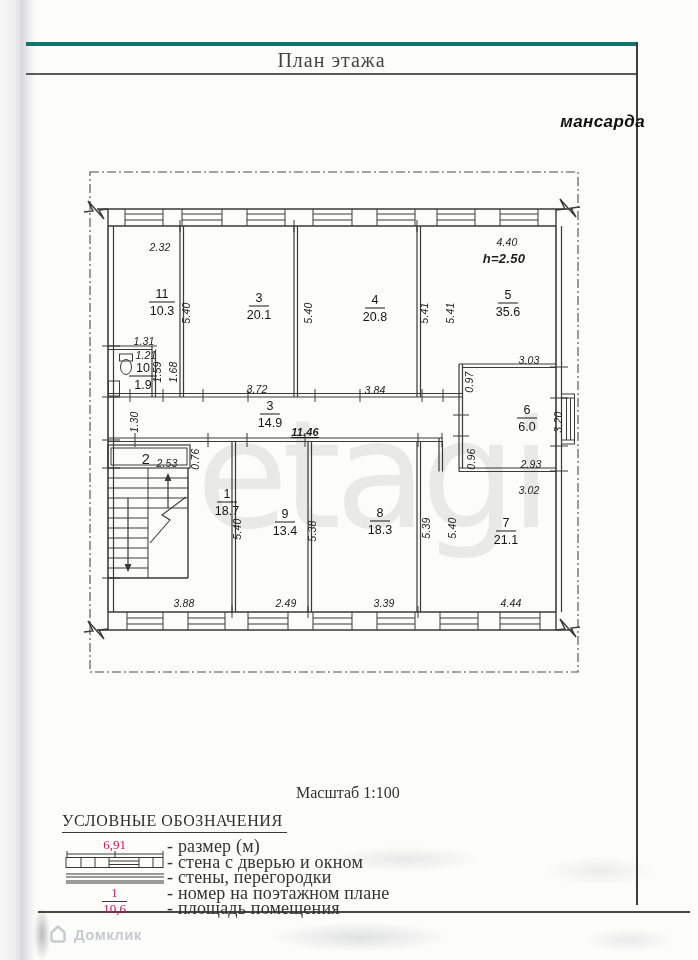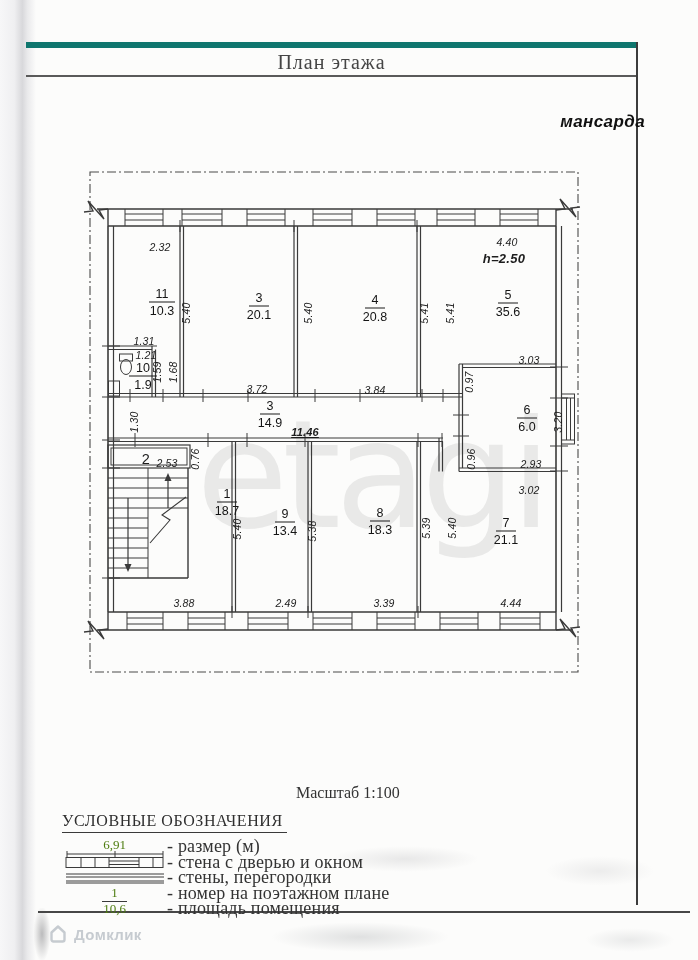--- a/index.html
+++ b/index.html
@@ -8,21 +8,21 @@
   .scan-edge{position:absolute;left:0;top:0;width:36px;height:100%;z-index:3;pointer-events:none;
     background:linear-gradient(90deg,#f7f7f8 0%,#efeff1 40%,#d8d8db 62%,#e9e9eb 76%,rgba(252,252,251,0) 100%);}
   .smudge{position:absolute;z-index:3;pointer-events:none;}
   .s1{left:330px;top:846px;width:150px;height:26px;background:radial-gradient(ellipse,rgba(140,140,145,.18),transparent 70%);}
   .s2{left:545px;top:856px;width:110px;height:30px;background:radial-gradient(ellipse,rgba(140,140,145,.14),transparent 70%);}
   .s3{left:270px;top:922px;width:180px;height:30px;background:radial-gradient(ellipse,rgba(110,115,120,.20),transparent 70%);}
   .s4{left:585px;top:928px;width:90px;height:24px;background:radial-gradient(ellipse,rgba(120,125,130,.14),transparent 70%);}
   .s5{left:34px;top:908px;width:16px;height:52px;background:radial-gradient(ellipse,rgba(80,80,85,.38),transparent 75%);}
   
   .title-band{position:absolute;left:26px;top:42px;width:611px;height:27px;z-index:4;
-    border-top:6px solid #0f766e;border-bottom:2px solid #5a5a5a;text-align:center;}
+    border-top:4px solid #0f766e;border-bottom:2px solid #5a5a5a;text-align:center;}
   .page-title{font-family:"Liberation Serif",serif;font-size:20px;color:#454545;letter-spacing:1px;padding-top:3px;}
   .frame-right{position:absolute;left:636px;top:42px;width:2px;height:863px;background:#3c3c3c;z-index:4;}
   .frame-bottom{position:absolute;left:38px;top:911px;width:652px;height:2px;background:#474747;z-index:4;}
   .floor-label{position:absolute;left:60px;top:112px;width:585px;text-align:right;z-index:4;
     font-weight:bold;font-style:italic;font-size:17px;color:#101010;letter-spacing:.4px;}
   .scale-label{position:absolute;left:296px;top:784px;z-index:4;font-family:"Liberation Serif",serif;font-size:16px;color:#333;}
   
   .wm-center{position:absolute;left:196px;top:400px;z-index:0;font-weight:normal;font-size:150px;line-height:150px;
     letter-spacing:-6px;color:rgba(105,105,112,.13);font-family:"DejaVu Sans",sans-serif;}
   .wm-bottom{position:absolute;left:48px;top:924px;z-index:4;display:flex;align-items:center;gap:6px;
@@ -39,21 +39,21 @@
   .room{position:absolute;width:52px;text-align:center;transform:translate(-50%,-50%);
     font-size:12.5px;color:#151515;line-height:14px;}
   .room .n{display:inline-block;padding:0 7px 1px;border-bottom:1.4px solid #1a1a1a;}
   .room .a{display:block;padding-top:1px;}
   
   .legend{position:absolute;left:62px;top:812px;z-index:4;color:#2f2f2f;}
   .legend-title{display:inline-block;font-family:"Liberation Serif",serif;font-size:16px;letter-spacing:.6px;
     border-bottom:1.6px solid #3a3a3a;padding:0 4px 2px 0;}
   .legend-rows{margin-top:6px;}
   .legend-row{display:flex;align-items:center;height:15.5px;}
-  .legend-sym{width:105px;text-align:center;font-family:"Liberation Serif",serif;font-size:13px;color:#4d7c0f;position:relative;}
+  .legend-sym{width:105px;text-align:center;font-family:"Liberation Serif",serif;font-size:13px;color:#be185d;position:relative;}
   .legend-sym .frac-top{display:inline-block;border-bottom:1.5px solid #3a3a3a;padding:0 9px;}
   .legend-text{font-family:"Liberation Serif",serif;font-size:18px;color:#333;letter-spacing:.2px;white-space:nowrap;}
   .sym-svg{display:block;margin:0 auto;}
 </style>
 </head>
 <body>
 
 <div class="page">
 
   <div class="wm-center">etagi</div>

